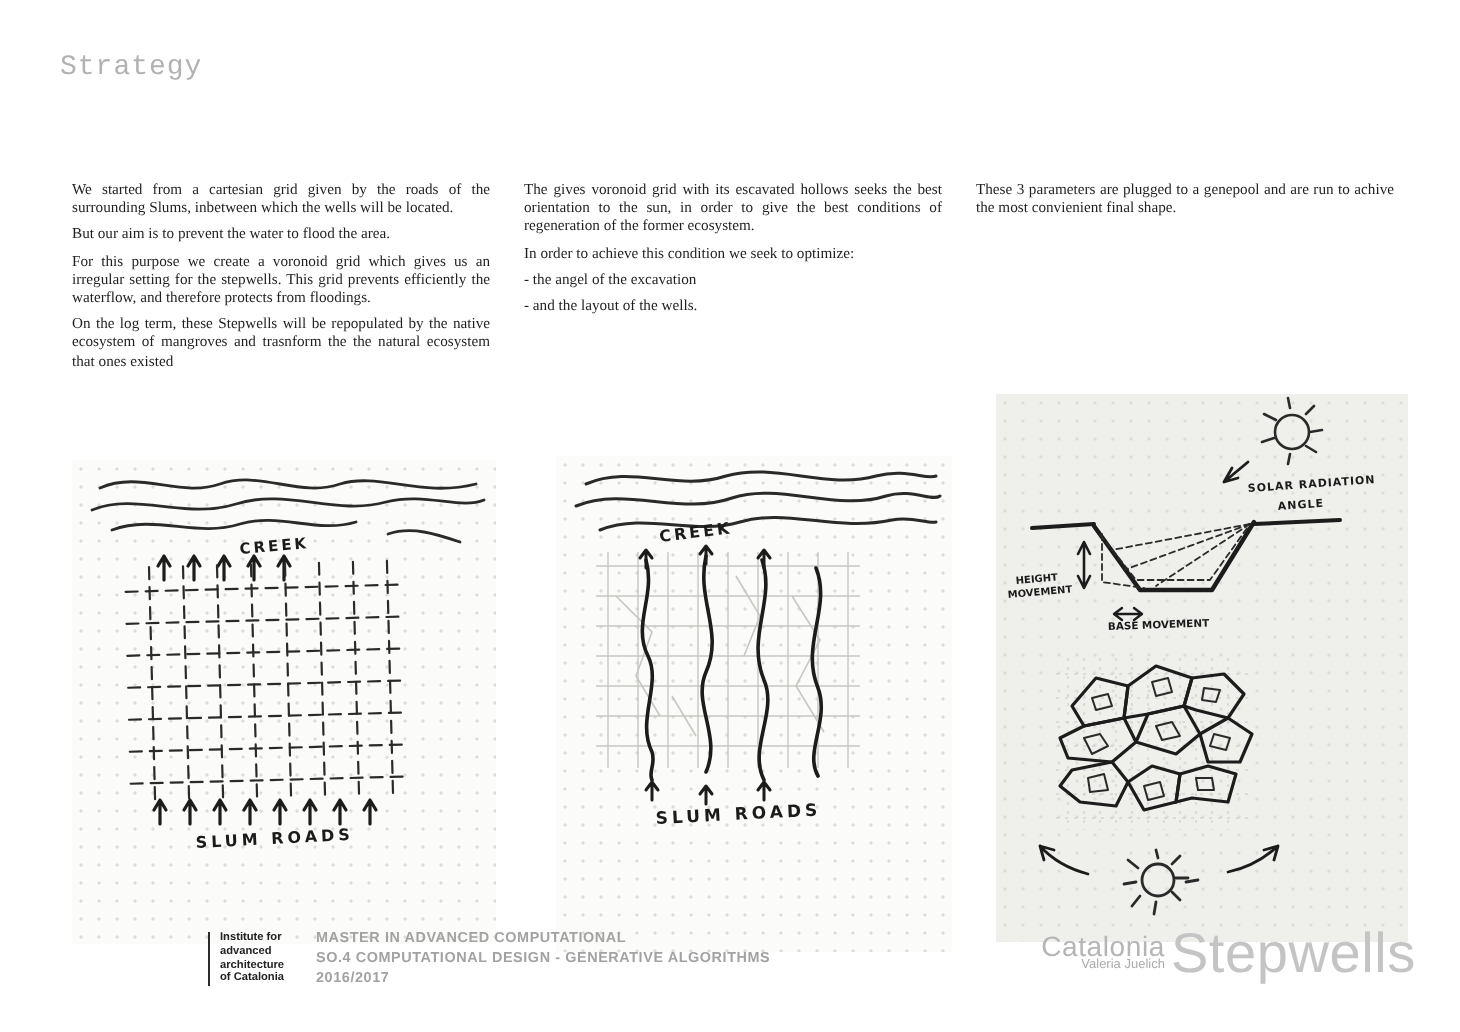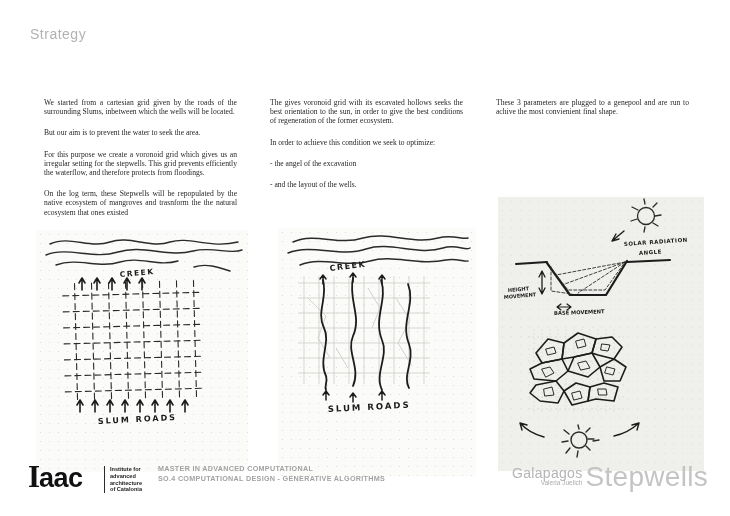--- a/index.html
+++ b/index.html
@@ -1,22 +1,22 @@
 <!DOCTYPE html>
 <html><head>
 <meta charset="utf-8">
 <style>
   html,body{margin:0;padding:0;background:#e8e8e8;}
   .page{position:relative;width:730px;height:516px;background:#ffffff;overflow:hidden;
         font-family:"Liberation Serif", serif;color:#1f1f1f;}
   .page-title{position:absolute;left:30px;top:26px;margin:0;
-        font-family:Liberation Sans, sans-serif;font-weight:400;font-size:14px;
+        font-family:Liberation Mono, monospace;font-weight:400;font-size:14px;
         letter-spacing:.5px;color:#b2b2b2;}
   .col{position:absolute;top:86px;width:217px;font-size:7.6px;line-height:9.2px;text-align:justify;}
-  .col p{margin:12px;}
+  .col p{margin:4px;}
   .col-1{left:32px;}
   .col-2{left:258px;}
   .col-3{left:484px;}
   
   .paper{position:absolute;background-color:#fbfbf9;
          background-image:radial-gradient(circle,#dddddA 0.7px, transparent 0.9px);
          background-size:9px 9px;}
   .paper-gray{background-color:#efefec;}
   .sketch-1{left:36px;top:230px;width:212px;height:242px;}
   .sketch-2{left:278px;top:228px;width:198px;height:248px;}
@@ -45,21 +45,21 @@
 </style>
 </head>
 <body>
 
 <div class="page">
 
   <h1 class="page-title">Strategy</h1>
 
   <section class="col col-1">
     <p>We started from a cartesian grid given by the roads of the surrounding Slums, inbetween which the wells will be located.</p>
-    <p>But our aim is to prevent the water to seek the area.</p>
+    <p>But our aim is to prevent the water to flood the area.</p>
     <p>For this purpose we create a voronoid grid which gives us an irregular setting for the stepwells. This grid prevents efficiently the waterflow, and therefore protects from floodings.</p>
     <p>On the log term, these Stepwells will be repopulated by the native ecosystem of mangroves and trasnform the the natural ecosystem that ones existed</p>
   </section>
 
   <section class="col col-2">
     <p>The gives voronoid grid with its escavated hollows seeks the best orientation to the sun, in order to give the best conditions of regeneration of the former ecosystem.</p>
     <p>In order to achieve this condition we seek to optimize:</p>
     <p>- the angel of the excavation</p>
     <p>- and the layout of the wells.</p>
   </section>
@@ -245,34 +245,34 @@
         <g class="ink" stroke-width="1.4">
           <circle cx="105" cy="115" r="8"></circle>
           <path d="M90 105 L95 109 M88 117 L94 116 M92 128 L96 123 M103 132 L104 126 M116 125 L112 121 M120 114 L114 114 M116 103 L112 107 M104 100 L105 104"></path>
           <path d="M119 116 L125 115"></path>
         </g>
       </g>
     </svg>
   </div>
 
   <footer class="footer">
-    <div class="logo"><span>I</span><span class="logo-rest">aac</span></div>
     <div class="logo-divider"></div>
     <div class="institute">
       <div>Institute for</div>
       <div>advanced</div>
       <div>architecture</div>
       <div>of Catalonia</div>
     </div>
     <div class="program">
       <div>MASTER IN ADVANCED COMPUTATIONAL</div>
       <div>SO.4 COMPUTATIONAL DESIGN - GENERATIVE ALGORITHMS</div>
+      <div>2016/2017</div>
     </div>
     <div class="project">
       <div class="project-left">
-        <span class="project-subtitle">Galapagos</span>
+        <span class="project-subtitle">Catalonia</span>
         <span class="project-author">Valeria Juelich</span>
       </div>
       <span class="project-title">Stepwells</span>
     </div>
   </footer>
 
 </div>
 
 </body></html>

